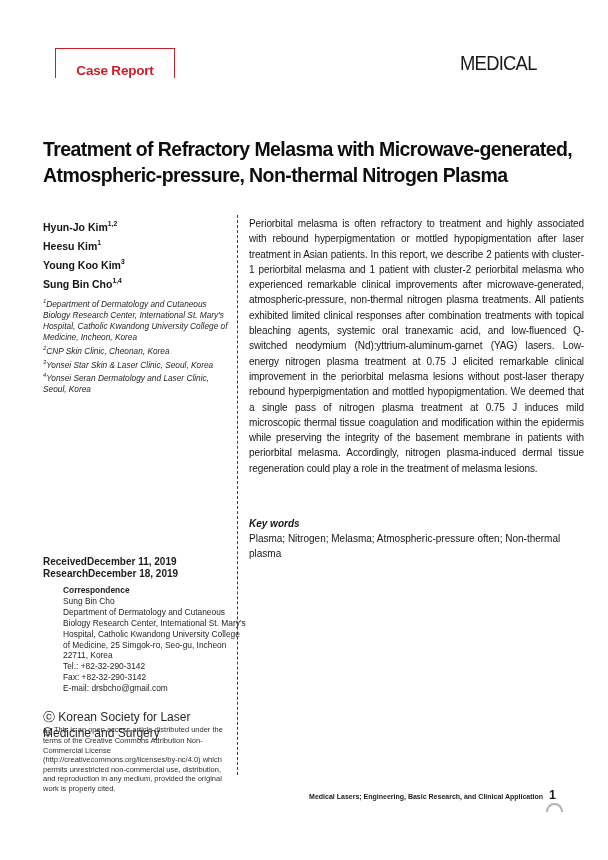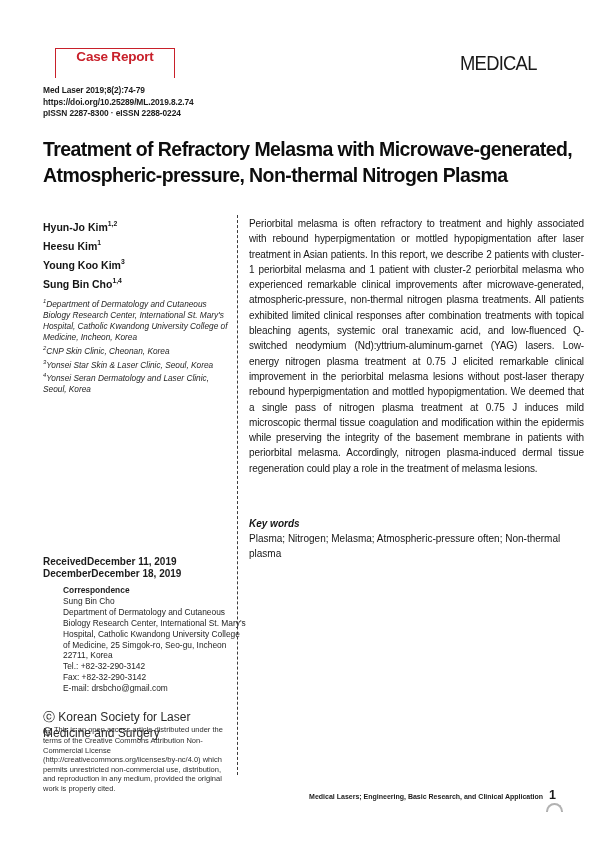--- a/index.html
+++ b/index.html
@@ -4,21 +4,21 @@
 <style>
   html,body{margin:0;padding:0;background:#ffffff;}
   .page{
     position:relative;width:608px;height:860px;background:#ffffff;overflow:hidden;
     font-family:"Liberation Sans","DejaVu Sans",sans-serif;color:#1a1a1a;
   }
   
   .case-box{
     position:absolute;left:55px;top:48px;width:118px;height:29px;
     border-top:1.6px solid #c8202a;border-left:1.6px solid #c8202a;border-right:1.6px solid #c8202a;
-    display:flex;align-items:flex-start;justify-content:center;
+    display:flex;align-items:flex-end;justify-content:center;
   }
   .case-box span{color:#c8202a;font-weight:700;font-size:13.5px;letter-spacing:-0.2px;}
   .citation{position:absolute;left:43px;top:85px;font-size:8.4px;line-height:11.5px;font-weight:700;color:#1c1c1c;letter-spacing:-0.1px;}
   .citation .doi{cursor:pointer;}
   
   .logo{position:absolute;left:456px;top:52px;width:140px;}
   .logo-medical{font-size:20px;font-weight:500;color:#1a1a1a;letter-spacing:-0.8px;margin-left:4px;transform:scaleX(0.92);transform-origin:left;}
   .logo-row{display:flex;align-items:flex-end;margin-top:1px;}
   .logo-tagline{width:30px;font-size:3.4px;line-height:4px;text-align:right;color:#3a3a3a;margin-right:2px;margin-bottom:2px;}
   .logo-lasers{font-size:23px;font-weight:500;color:#9b9b9f;letter-spacing:0.5px;transform:scaleX(0.95);transform-origin:left;line-height:21px;}
@@ -59,25 +59,20 @@
 </style>
 </head>
 <body>
 
 <div class="page">
 
   <div class="case-box">
     <span>Case Report</span>
   </div>
 
-  <div class="citation">
-    <div>Med Laser 2019;8(2):74-79</div>
-    <div class="doi">https://doi.org/10.25289/ML.2019.8.2.74</div>
-    <div>pISSN 2287-8300 · eISSN 2288-0224</div>
-  </div>
 
   <div class="logo">
     <div class="logo-medical">MEDICAL</div>
   </div>
 
   <h1 class="title">
     <span>Treatment of Refractory Melasma with Microwave-generated,</span><br>
     <span>Atmospheric-pressure, Non-thermal Nitrogen Plasma</span>
   </h1>
 
@@ -92,21 +87,21 @@
 
   <div class="affiliations">
     <div><sup>1</sup><span>Department of Dermatology and Cutaneous Biology Research Center, International St. Mary's Hospital, Catholic Kwandong University College of Medicine, Incheon, Korea</span></div>
     <div><sup>2</sup><span>CNP Skin Clinic, Cheonan, Korea</span></div>
     <div><sup>3</sup><span>Yonsei Star Skin &amp; Laser Clinic, Seoul, Korea</span></div>
     <div><sup>4</sup><span>Yonsei Seran Dermatology and Laser Clinic, Seoul, Korea</span></div>
   </div>
 
   <div class="dates">
     <div><span class="lbl">Received</span><span>December 11, 2019</span></div>
-    <div><span class="lbl">December</span><span>December 18, 2019</span></div>
+    <div><span class="lbl">Research</span><span>December 18, 2019</span></div>
   </div>
 
   <div class="correspondence">
     <div class="head">Correspondence</div>
     <div>Sung Bin Cho</div>
     <div>Department of Dermatology and Cutaneous Biology Research Center, International St. Mary's Hospital, Catholic Kwandong University College of Medicine, 25 Simgok-ro, Seo-gu, Incheon 22711, Korea</div>
     <div>Tel.: +82-32-290-3142</div>
     <div>Fax: +82-32-290-3142</div>
     <div>E-mail: drsbcho@gmail.com</div>
   </div>

